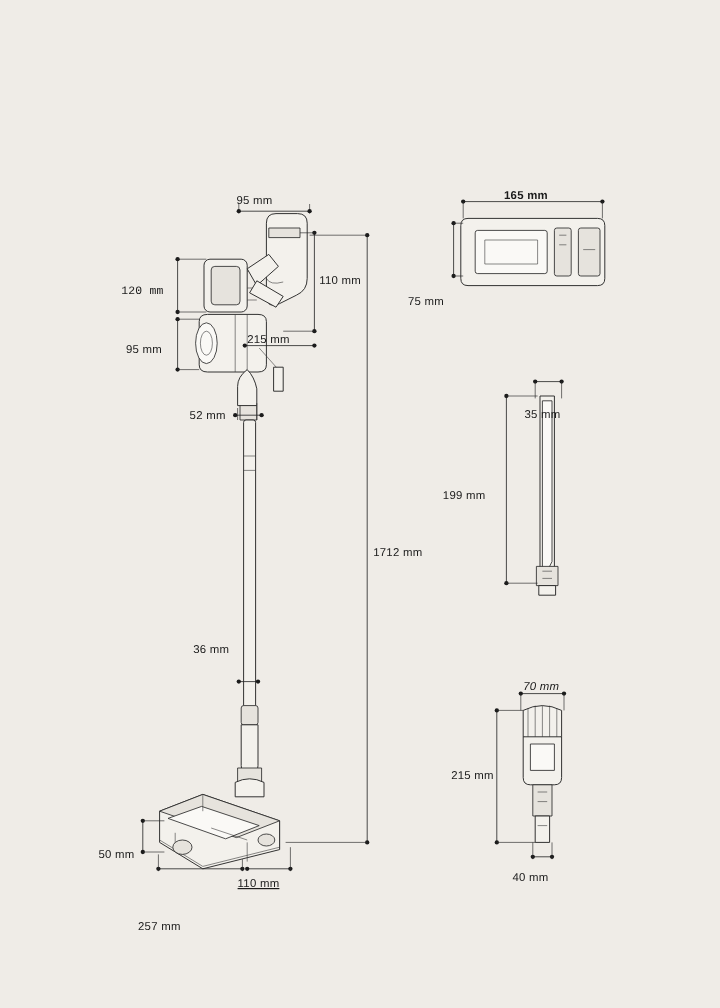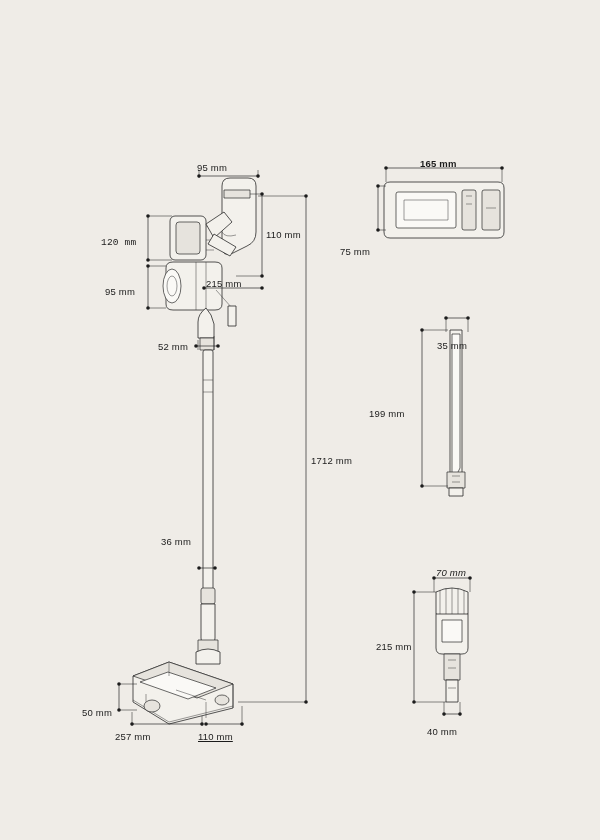--- a/index.html
+++ b/index.html
@@ -211,21 +211,21 @@
 
   <div class="dim-label" style="left:197px; top:176px; transform:translate(0,-14px);">95 mm</div>
   <div class="dim-label" style="left:101px; top:237px;font-family:Liberation Mono, monospace;">120 mm</div>
   <div class="dim-label" style="left:266px; top:229px;">110 mm</div>
   <div class="dim-label" style="left:105px; top:286px;">95 mm</div>
   <div class="dim-label" style="left:206px; top:278px;">215 mm</div>
   <div class="dim-label" style="left:158px; top:341px;">52 mm</div>
   <div class="dim-label" style="left:311px; top:455px;">1712 mm</div>
   <div class="dim-label" style="left:161px; top:536px;">36 mm</div>
   <div class="dim-label" style="left:82px; top:691px;margin-top:16px;">50 mm</div>
-  <div class="dim-label" style="left:115px; top:731px;">257 mm</div>
+  <div class="dim-label" style="left:115px; top:767px;">257 mm</div>
   <div class="dim-label" style="left:198px; top:731px;text-decoration:underline;">110 mm</div>
 
   <div class="dim-label" style="left:420px; top:158px;font-weight:bold;">165 mm</div>
   <div class="dim-label" style="left:340px; top:203px;margin-top:43px;">75 mm</div>
 
   <div class="dim-label" style="left:437px; top:307px;margin-top:33px;">35 mm</div>
   <div class="dim-label" style="left:369px; top:408px;">199 mm</div>
 
   <div class="dim-label" style="left:436px; top:567px;font-style:italic;">70 mm</div>
   <div class="dim-label" style="left:376px; top:641px;">215 mm</div>

